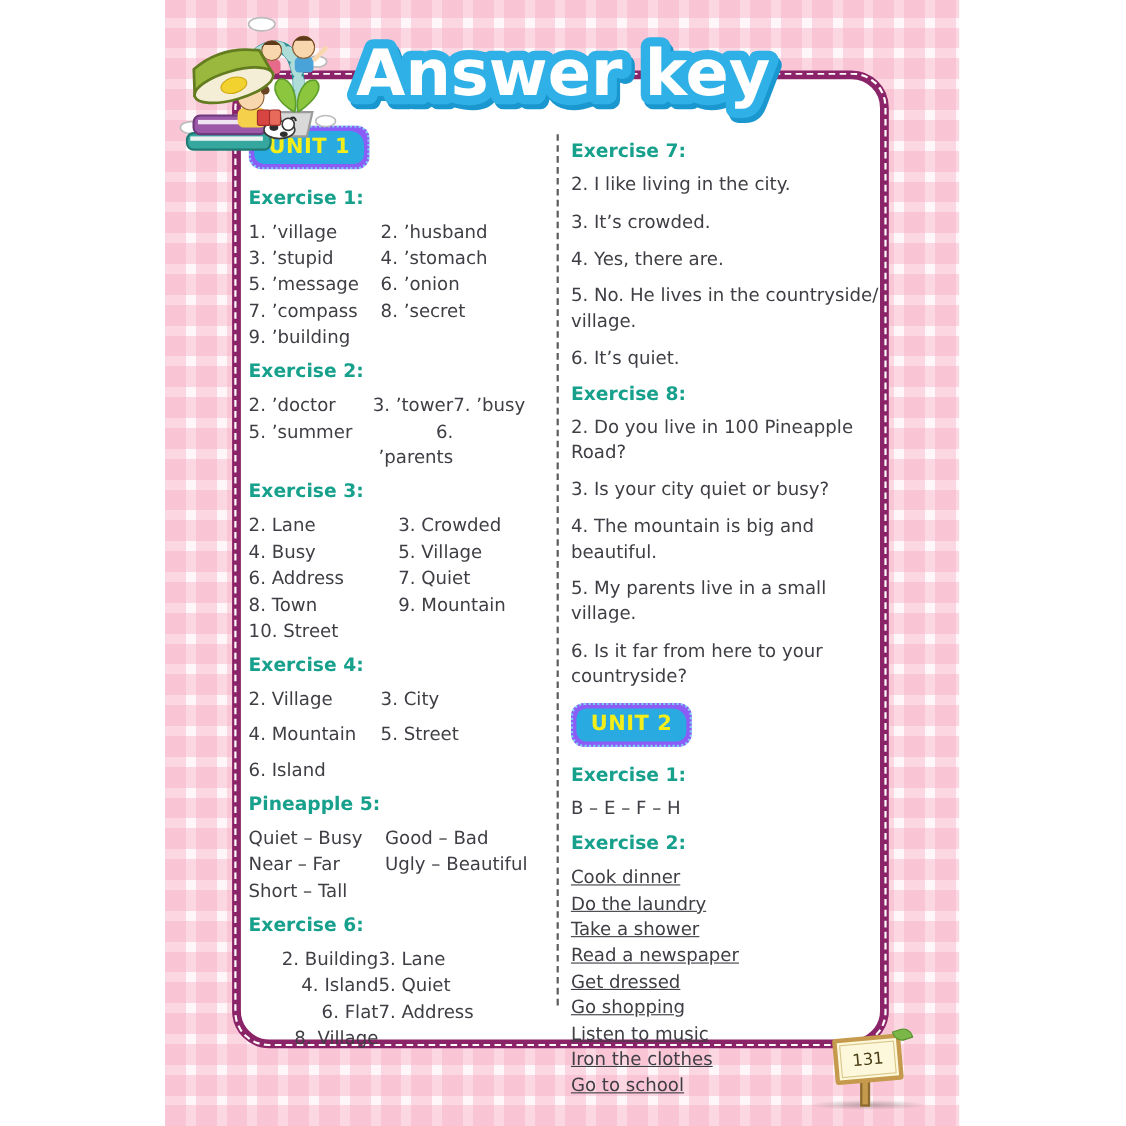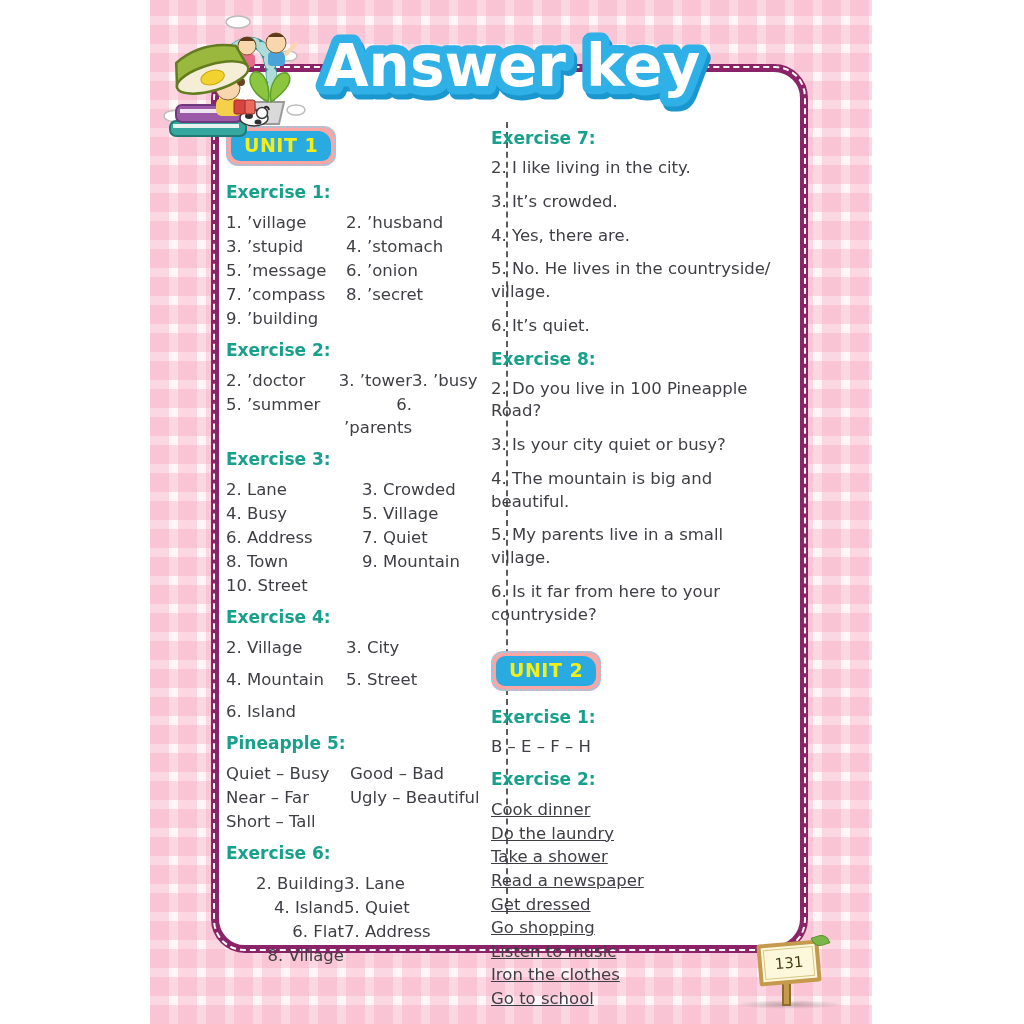--- a/index.html
+++ b/index.html
@@ -12,23 +12,23 @@
   .card{position:absolute;left:211px;top:64px;width:597px;height:889px;box-sizing:border-box;
         background:#ffffff;border:8px solid #8a2367;border-radius:34px;}
   .card::before{content:"";position:absolute;left:-6px;top:-6px;right:-6px;bottom:-6px;
         border:2px dashed #ffffff;border-radius:31px;pointer-events:none;}
   .title-svg{position:absolute;left:292px;top:24px;z-index:5;}
   .illustration{position:absolute;left:158px;top:12px;z-index:6;}
   .divider{position:absolute;left:506px;top:122px;height:792px;width:0;
         border-left:2px dashed #5c5c5c;z-index:2;}
   .col{position:absolute;z-index:3;color:#3e3e44;font-size:16.5px;}
   .col-left{left:226px;top:112px;width:268px;}
-  .col-right{left:491px;top:118px;width:285px;}
+  .col-right{left:519px;top:118px;width:285px;}
   .badge-wrap{display:inline-block;border:2px dotted #7fd0f2;border-radius:12px;padding:3px;
-        margin:14px 0 6px;background:#fca5a5;}
+        margin:2px 0 6px;background:#8b5cf6;}
   .badge{display:inline-block;background:#29abe2;color:#f3ee19;font-weight:bold;font-size:19px;
         letter-spacing:.5px;padding:3px 13px 5px;border-radius:9px 13px 9px 9px;}
   .ex-heading{color:#17a08c;font-weight:bold;font-size:17px;margin:10px 0 9px;}
   .row{display:flex;line-height:23px;margin-bottom:1px;}
   .cell{display:inline-block;}
   .line{margin:0 0 11px;line-height:1.38;}
   [data-section="ex1"] .cell:nth-child(1){width:120px;}
   [data-section="ex2"] .cell:nth-child(1){width:106px;}
   [data-section="ex2"] .cell:nth-child(2){width:80px;text-align:right;}
   [data-section="ex3"] .cell:nth-child(1){width:136px;}
@@ -148,21 +148,21 @@
       </div>
       <div class="row">
         <span class="cell">9. ’building</span>
       </div>
     </div>
     <div class="section" data-section="ex2">
       <div class="ex-heading">Exercise 2:</div>
       <div class="row">
         <span class="cell">2. ’doctor</span>
         <span class="cell">3. ’tower</span>
-        <span class="cell">3. ’busy</span>
+        <span class="cell">7. ’busy</span>
       </div>
       <div class="row">
         <span class="cell">5. ’summer</span>
         <span class="cell">6. ’parents</span>
       </div>
     </div>
     <div class="section" data-section="ex3">
       <div class="ex-heading">Exercise 3:</div>
       <div class="row">
         <span class="cell">2. Lane</span>

